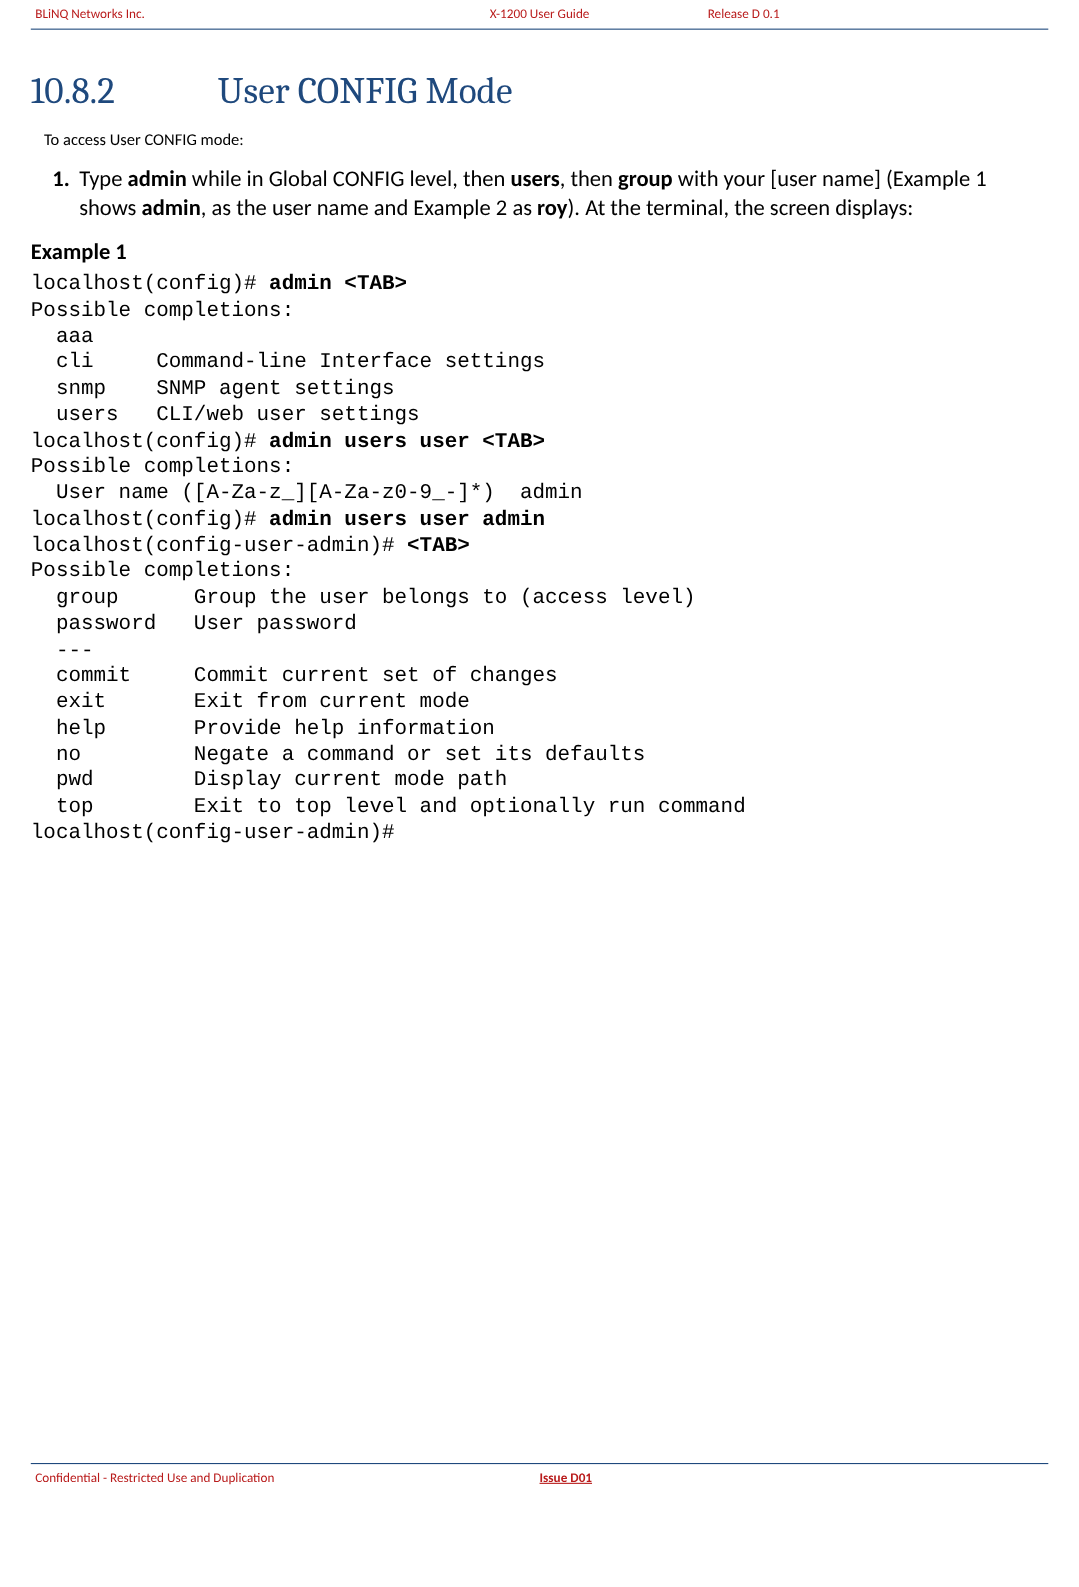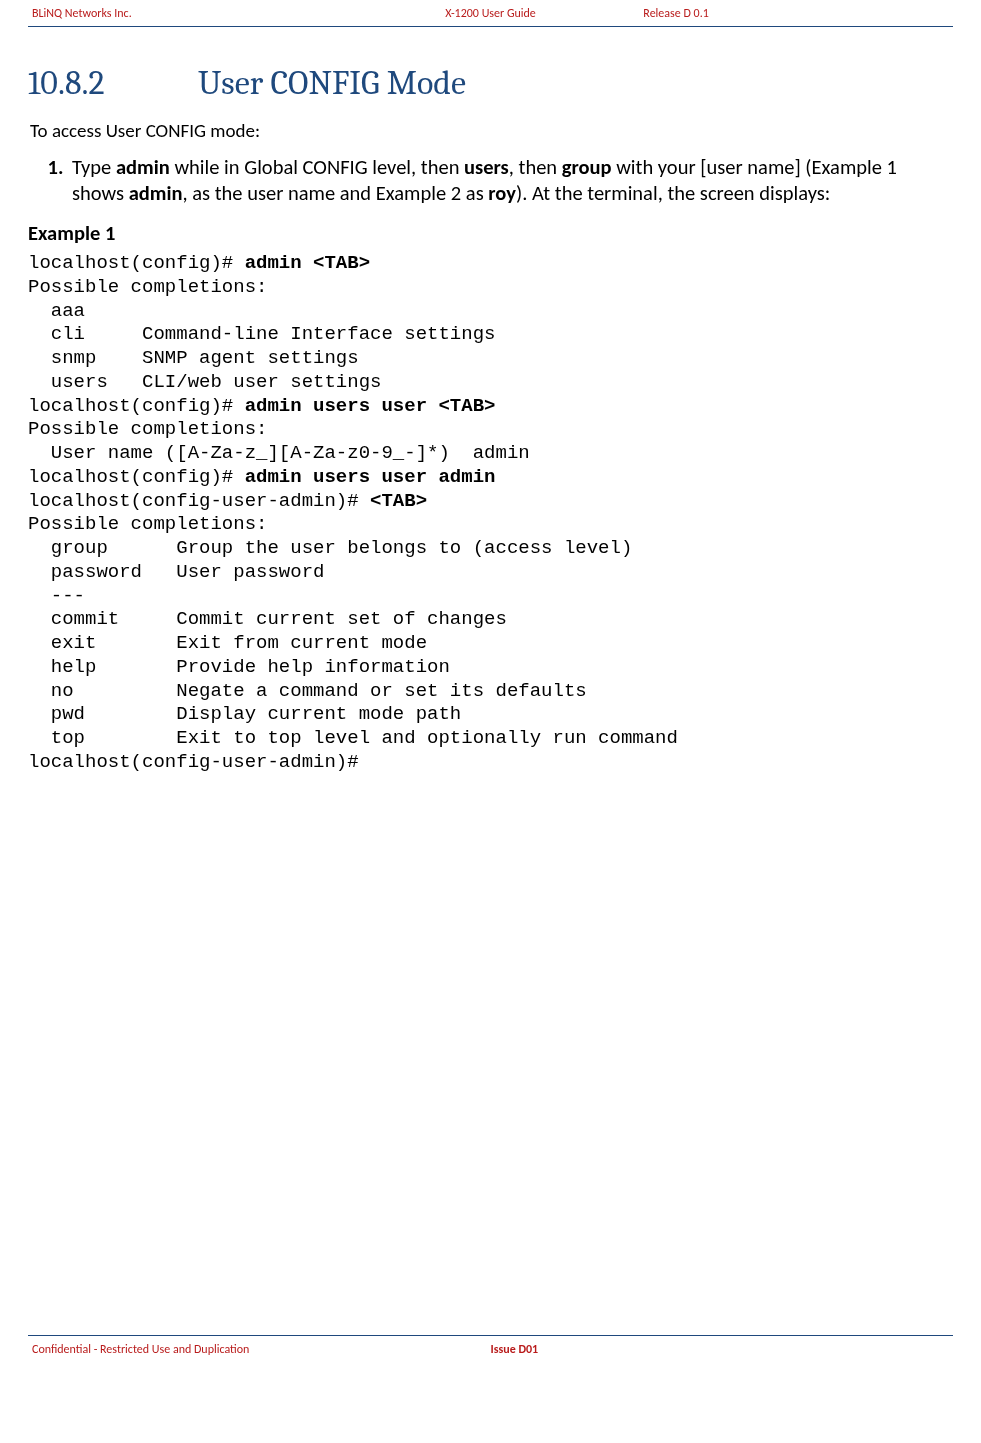--- a/index.html
+++ b/index.html
@@ -31,39 +31,39 @@
     margin-top: 560px;
     padding-top: 6px;
     padding-bottom: 16px;
   }
   .top-left, .top-center, .top-right,
   .bot-left, .bot-center, .bot-right {
     flex: 1;
   }
   .top-center, .bot-center { text-align: center; }
   .top-right, .bot-right { text-align: left; }
-  .bot-right, .issue { font-weight: 700; }
+  .bot-right, .issue { font-weight: 700; text-decoration: underline; }
   .pg-num-label {}
   .pg-num { font-weight: 700; }
 
   h2.section-title {
     font-family: Cambria, Georgia, serif;
     color: #1F497D;
     font-size: 34px;
     font-weight: 400;
     margin: 0 0 16px 0;
   }
   .sec-no {
     display: inline-block;
     min-width: 170px;
   }
 
   p.intro {
-    font-size: 19px;
-    margin: 0 0 12px 2px;
+    font-size: 15px;
+    margin: 0 0 12px 12px;
   }
 
   ol.steps {
     margin: 0 0 14px 0;
     padding-left: 40px;
     font-size: 20.5px;
   }
   ol.steps li {
     padding-left: 4px;
   }

